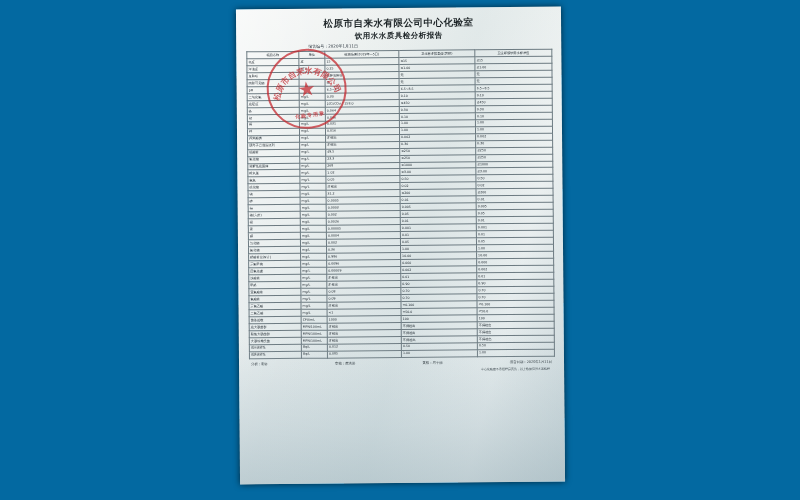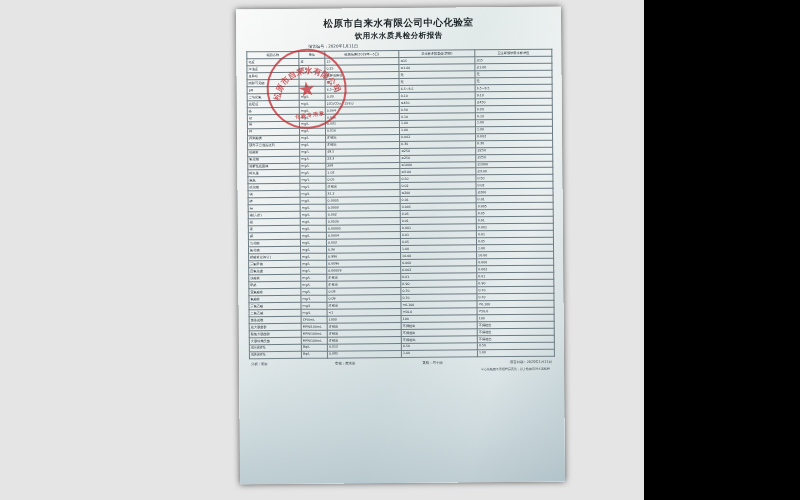--- a/index.html
+++ b/index.html
@@ -1,21 +1,21 @@
 <!DOCTYPE html>
 <html><head>
 <meta charset="utf-8">
 <style>
   html,body{margin:0;padding:0;}
   body{
     width:800px;height:500px;overflow:hidden;
     background:#000;
     font-family:"DejaVu Sans","Liberation Sans",sans-serif;
   }
-  #stage{position:relative;width:644px;height:500px;background:#e5e5e5;}
+  #stage{position:relative;width:800px;height:500px;background:#0369a1;}
 
   
   #paper{
     position:absolute;
     left:238px;top:8px;width:325px;height:475px;
     background:linear-gradient(160deg,#f2f4f3 0%,#eaefee 18%,#e6ecec 40%,#dfe7e8 62%,#d8e2e4 82%,#cfdadd 100%);
     box-shadow:0 0 6px rgba(0,0,0,.65);
     transform:rotate(-0.5deg);
     overflow:hidden;
   }

